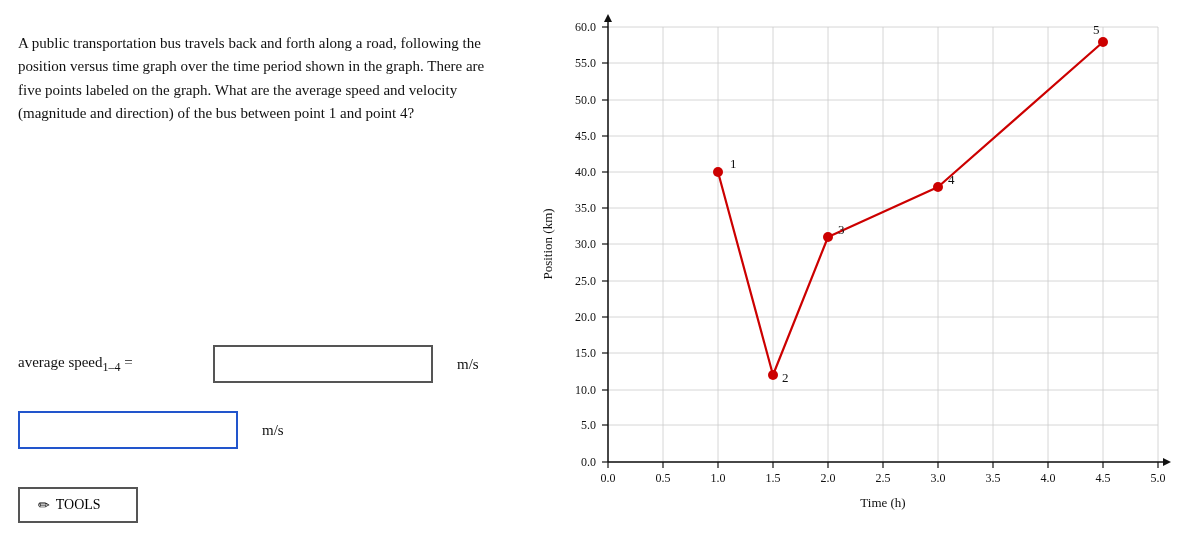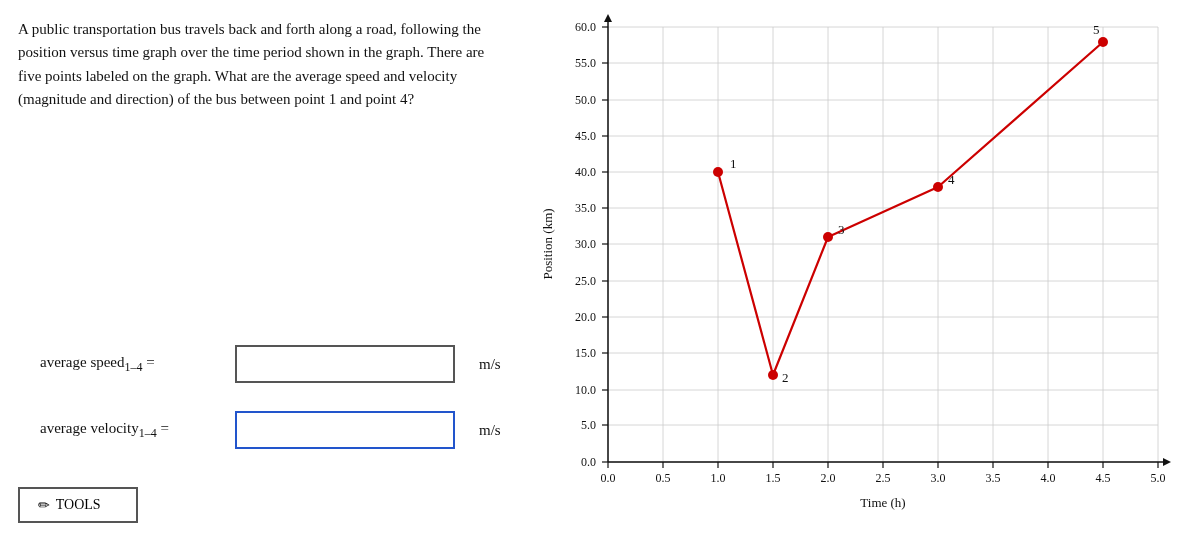--- a/index.html
+++ b/index.html
@@ -9,21 +9,21 @@
       font-size: 15px;
       color: #111;
       width: 1200px;
       height: 533px;
       overflow: hidden;
       display: flex;
     }
 
     .left-panel {
       width: 530px;
-      padding: 18px 20px 10px 18px;
+      padding: 32px 20px 10px 18px;
       display: flex;
       flex-direction: column;
       justify-content: space-between;
     }
 
     .problem-text {
       font-size: 15px;
       line-height: 1.55;
       color: #111;
     }
@@ -38,21 +38,20 @@
     .input-row {
       display: flex;
       align-items: center;
       gap: 10px;
     }
 
     .input-label {
       font-size: 15px;
       min-width: 185px;
       white-space: nowrap;
-      margin-left: 22px;
     }
 
     .input-label sub {
       font-size: 12px;
     }
 
     .answer-input {
       border: 2px solid #555;
       width: 220px;
       height: 38px;
@@ -139,23 +138,20 @@
   <div class="inputs-section">
     <div class="input-row">
       <span class="input-label">
         average speed<sub>1–4</sub> =
       </span>
       <input class="answer-input" type="text" placeholder="" style="">
       <span class="unit-label">m/s</span>
     </div>
 
     <div class="input-row">
-      <span class="input-label">
-        average velocity<sub>1–4</sub> =
-      </span>
       <input class="answer-input active-border" type="text" placeholder="" style="">
       <span class="unit-label">m/s</span>
     </div>
 
     <div class="tools-row">
       <button class="tools-btn">
         <span style="font-size:14px;">✏</span>
         <span>TOOLS</span>
       </button>
     </div>

